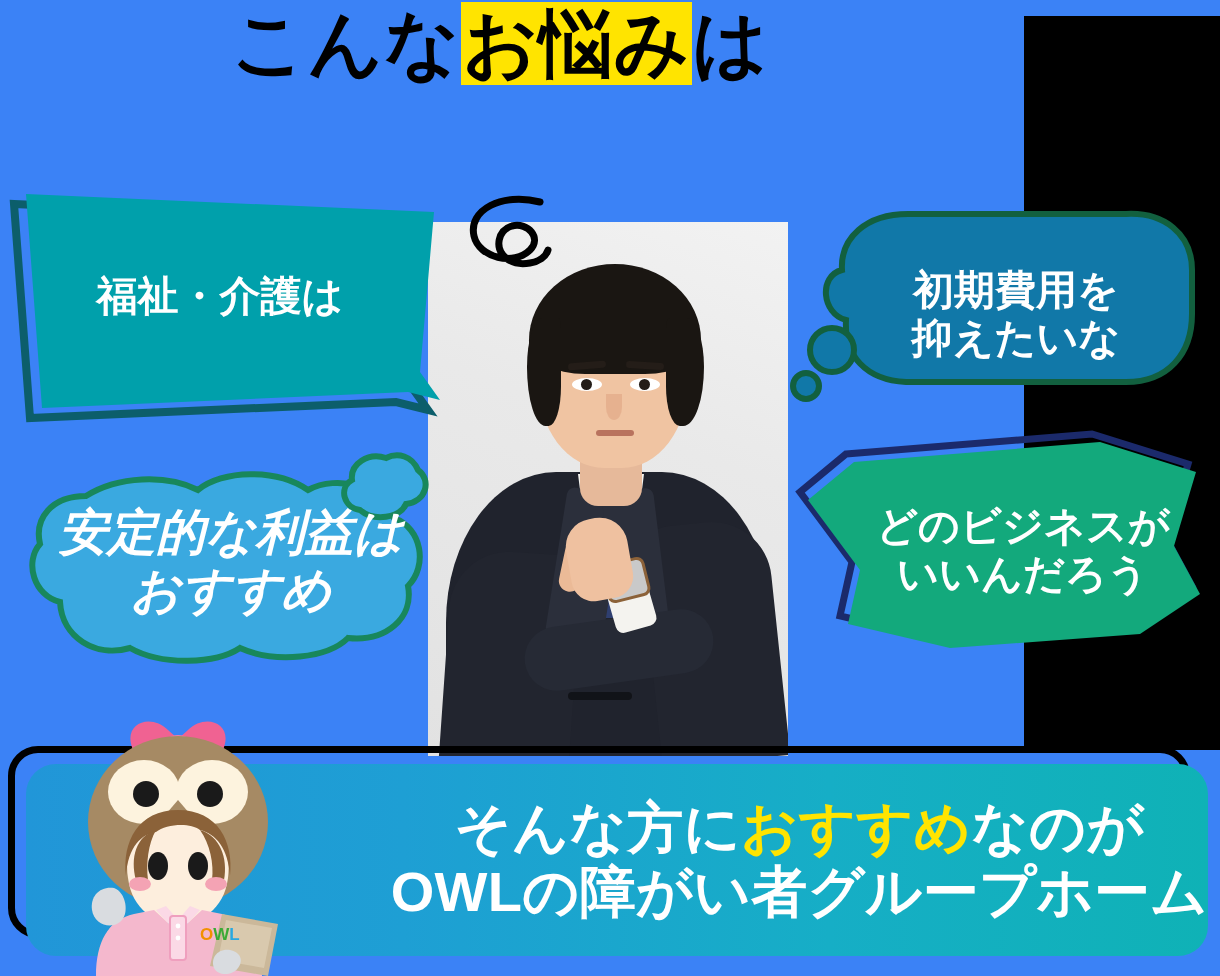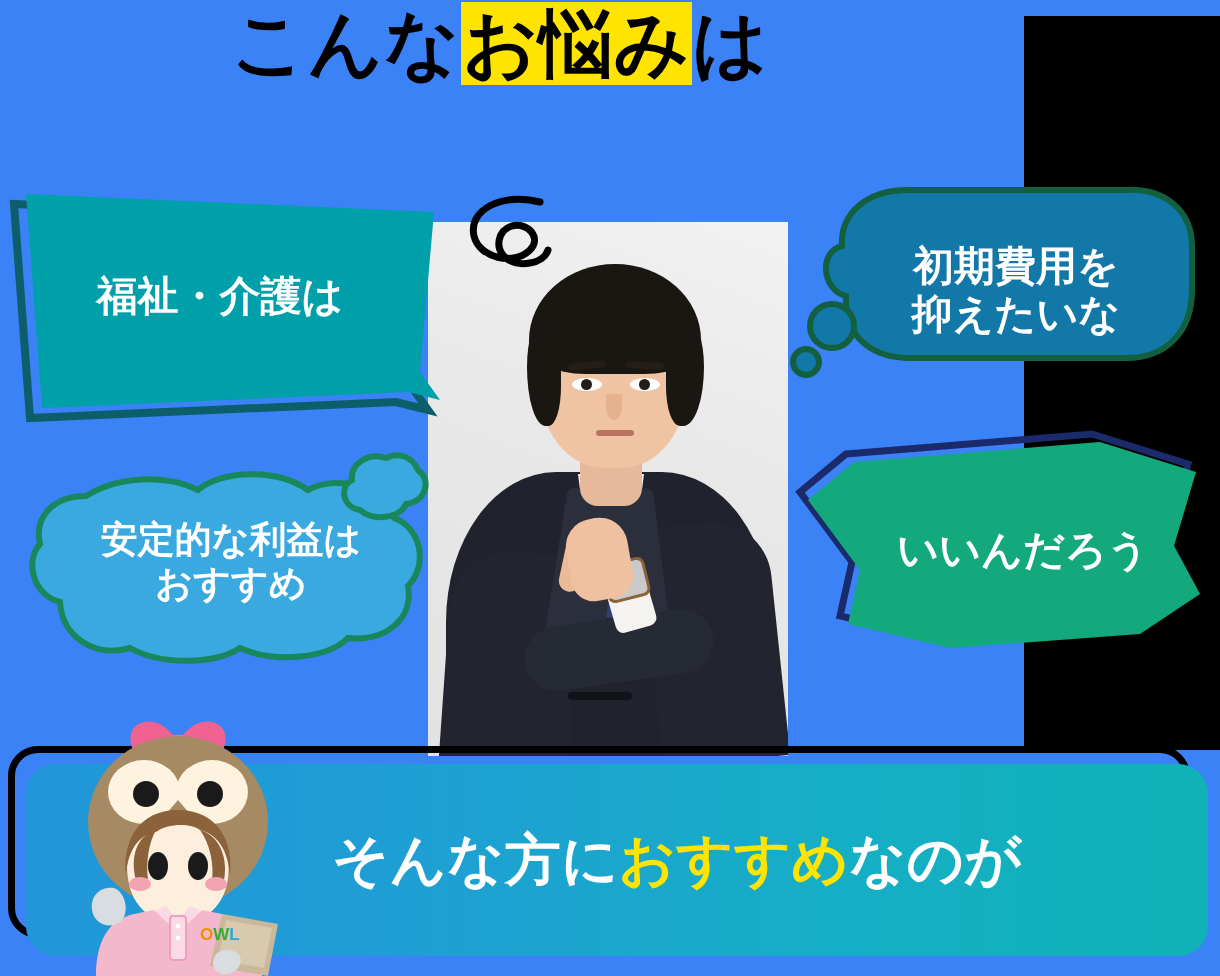--- a/index.html
+++ b/index.html
@@ -292,25 +292,25 @@
     font-weight: bold;
     line-height: 1.18;
     text-align: center;
     pointer-events: none;
     white-space: nowrap;
   }
 
   #bubble-welfare { left: 4px;  top: 186px; width: 432px; height: 230px; }
   #bubble-welfare .btext { font-size: 41px; padding-bottom: 10px; }
 
-  #bubble-cost { left: 796px; top: 180px; width: 400px; height: 220px; }
+  #bubble-cost { left: 796px; top: 204px; width: 400px; height: 220px; }
   #bubble-cost .btext { font-size: 41px; left: 40px; }
 
   #bubble-profit { left: 26px; top: 452px; width: 410px; height: 220px; }
-  #bubble-profit .btext { font-size: 37px; }
+  #bubble-profit .btext { font-size: 49px; font-style: italic; }
 
   #bubble-business { left: 800px; top: 438px; width: 412px; height: 224px; }
   #bubble-business .btext { font-size: 41px; left: 34px; }
 
   
   .banner-outline {
     position: absolute;
     left: 8px;
     top: 746px;
     width: 1182px;
@@ -324,21 +324,21 @@
     position: absolute;
     left: 26px;
     top: 764px;
     width: 1182px;
     height: 192px;
     border-radius: 30px;
     background: linear-gradient(90deg, #2196d8 0%, #1e9fd4 32%, #16aec6 68%, #0fb2b6 100%);
     z-index: 46;
     display: flex;
     align-items: center;
-    justify-content: center;
+    justify-content: flex-end;
   }
   .banner-text {
     color: #ffffff;
     font-weight: bold;
     font-size: 56px;
     line-height: 1.14;
     text-align: center;
     white-space: nowrap;
     padding-left: 120px;
     letter-spacing: .005em;
@@ -451,28 +451,30 @@
       <span>おすすめ</span>
     </div>
   </div>
 
   <div class="bubble" id="bubble-business">
     <svg viewBox="0 0 412 224" width="412" height="224" aria-hidden="true">
       <polygon points="54,24 300,4 396,34 374,108 400,156 340,196 150,210 48,186 60,132 8,62" fill="none" stroke="#1b2a6b" stroke-width="7" transform="translate(-8,-8)"></polygon>
       <polygon points="54,24 300,4 396,34 374,108 400,156 340,196 150,210 48,186 60,132 8,62" fill="#13a97c"></polygon>
     </svg>
     <div class="btext">
+      <span>どのビジネスが</span>
       <span>いいんだろう</span>
     </div>
   </div>
 
   <div class="banner-outline"></div>
   <div class="banner">
     <div class="banner-text">
       <span class="line"><span>そんな方に</span><span class="bn-mark">おすすめ</span><span>なのが</span></span>
+      <span class="line">OWLの障がい者グループホーム</span>
     </div>
   </div>
 
   <div class="mascot">
     <svg viewBox="0 0 230 258" width="230" height="258" aria-hidden="true">
 
       <g>
         <path d="M62 34 C48 6, 78 -6, 96 12 L116 30 L92 46 Z" fill="#f06292"></path>
         <path d="M150 34 C164 6, 134 -6, 116 12 L96 30 L120 46 Z" fill="#f06292"></path>
         <ellipse cx="106" cy="28" rx="14" ry="11" fill="#ef7fa6"></ellipse>

